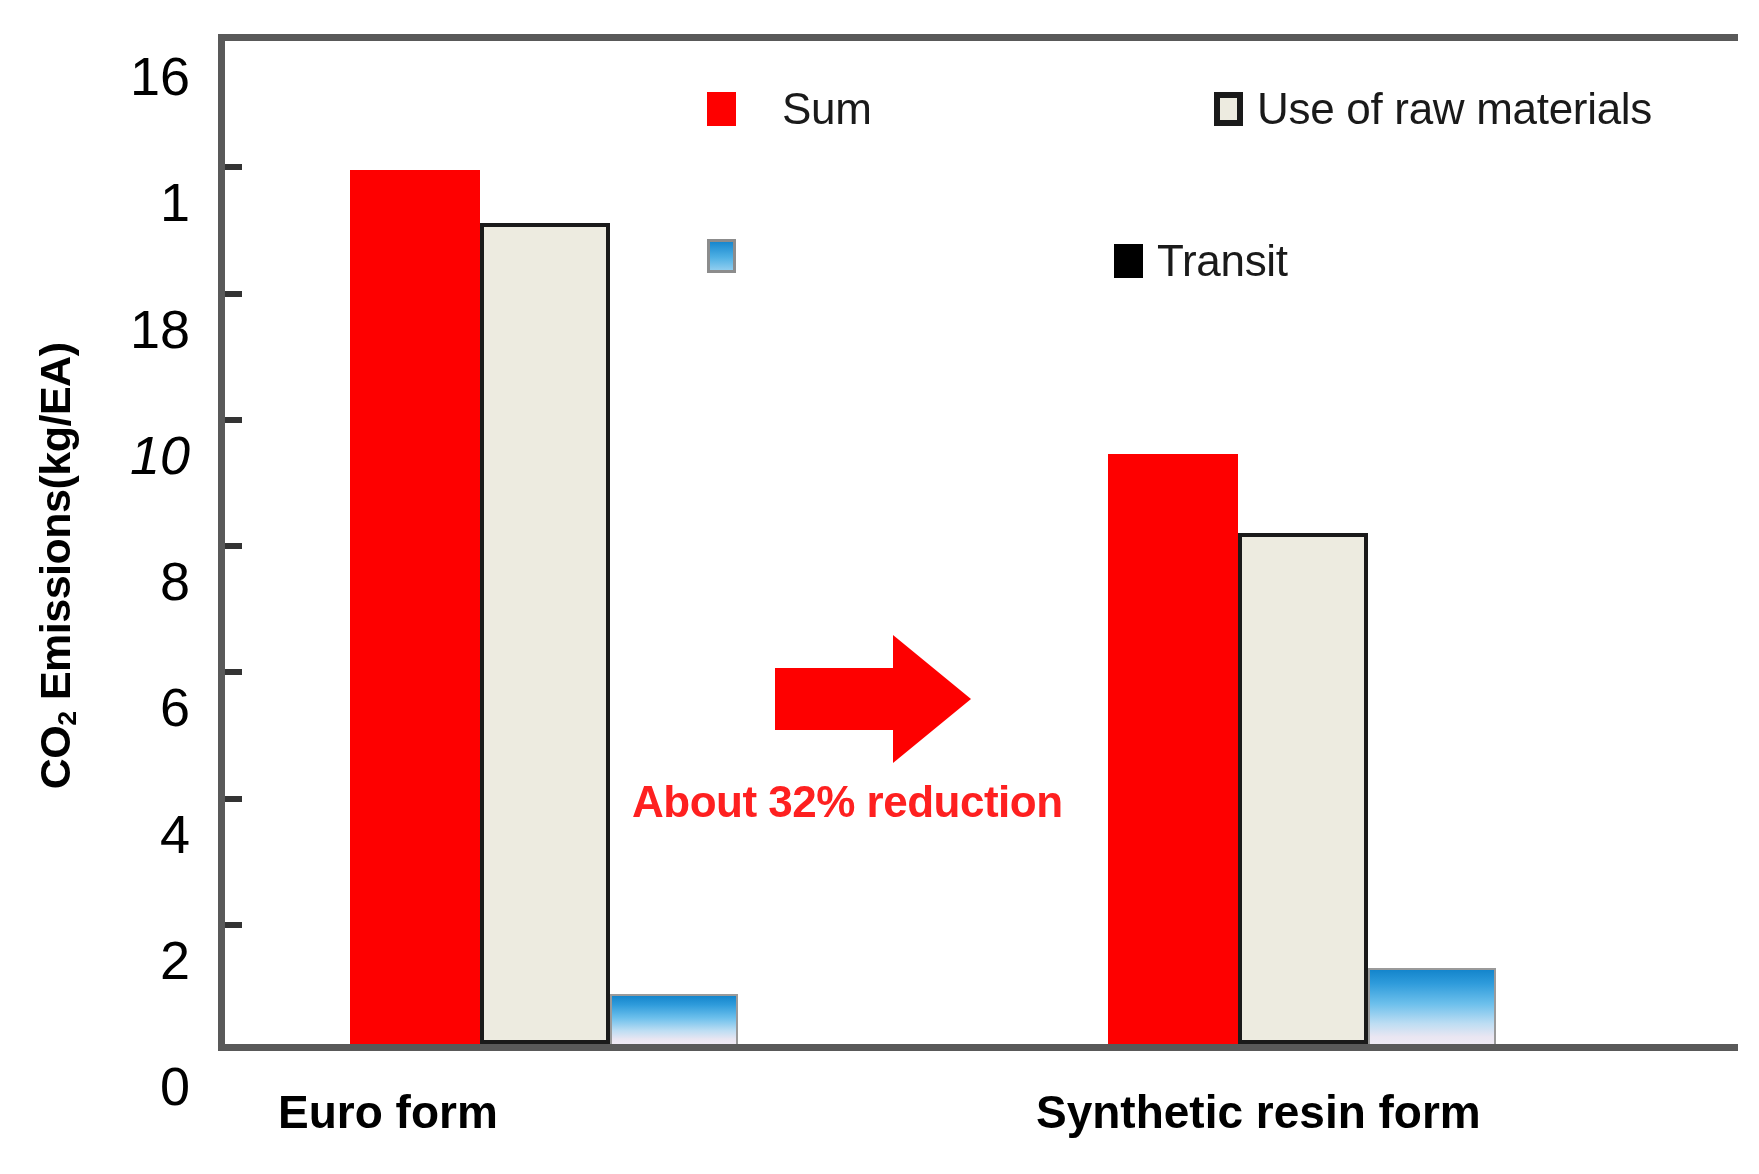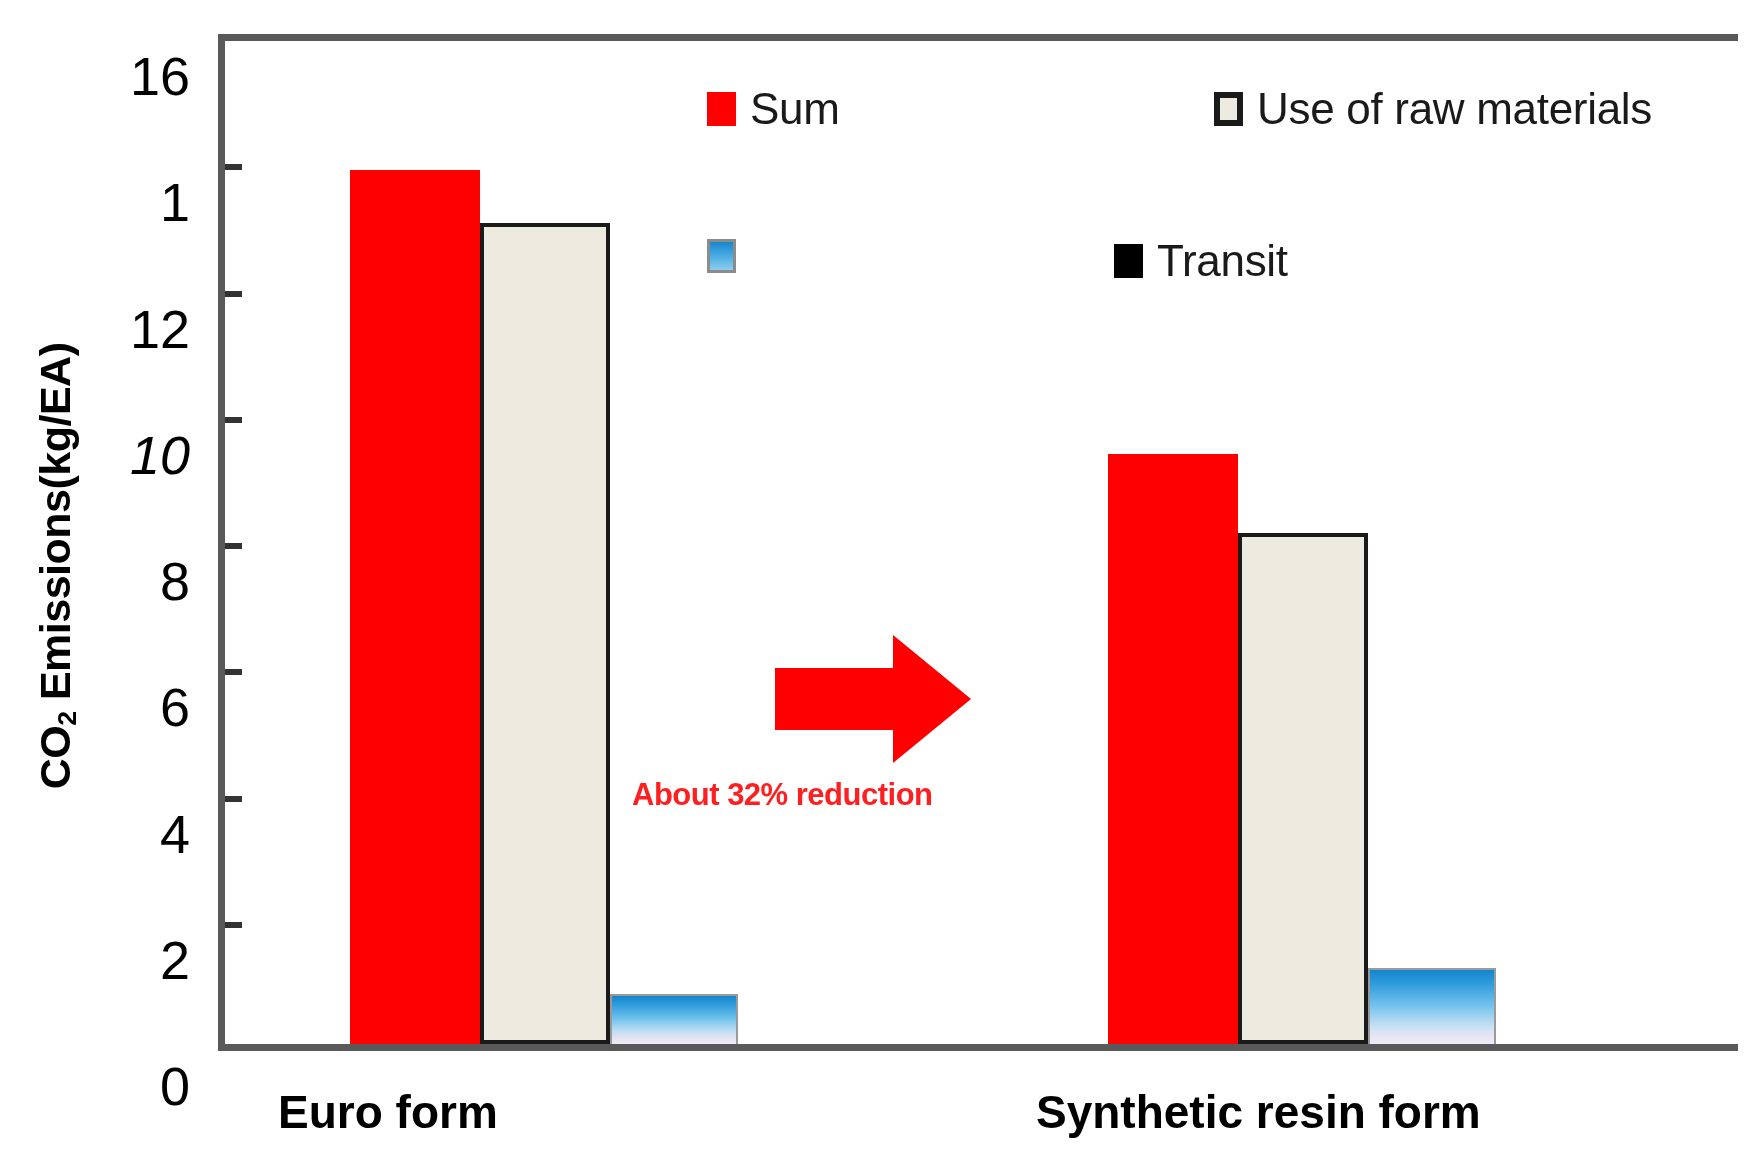--- a/index.html
+++ b/index.html
@@ -136,21 +136,21 @@
     position: absolute;
     left: 768px;
     top: 628px;
     width: 196px;
     height: 128px;
   }
   #reduction-text {
     position: absolute;
     left: 625px;
     top: 770px;
-    font-size: 31px;
+    font-size: 44px;
     font-weight: bold;
     color: #FE2020;
     white-space: nowrap;
     letter-spacing: -0.5px;
   }
 
   
   .category-label {
     position: absolute;
     top: 1085px;
@@ -169,21 +169,21 @@
     <span>CO</span><sub>2</sub><span> Emissions(kg/EA)</span>
   </div>
 
   <div id="ytick-labels">
       <div class="ytick-label" style="top: 1023px;">0</div>
       <div class="ytick-label" style="top: 896.75px;">2</div>
       <div class="ytick-label" style="top: 770.5px;">4</div>
       <div class="ytick-label" style="top: 644.25px;">6</div>
       <div class="ytick-label" style="top: 518px;">8</div>
       <div class="ytick-label" style="top: 391.75px; font-style: italic;">10</div>
-      <div class="ytick-label" style="top: 265.5px;">12</div>
+      <div class="ytick-label" style="top: 265.5px;">18</div>
       <div class="ytick-label" style="top: 139.25px;">1</div>
       <div class="ytick-label" style="top: 13px;">16</div>
     </div>
 
   <div id="plot-area">
 
     <div id="ytick-marks">
         <div class="ytick-mark" style="top: 880.75px;"></div>
         <div class="ytick-mark" style="top: 754.5px;"></div>
         <div class="ytick-mark" style="top: 628.25px;"></div>
@@ -196,21 +196,21 @@
     <div class="bar bar-sum" style="left: 125px; width: 130px; height: 874.281px;"></div>
     <div class="bar bar-raw" style="left: 255px; width: 130px; height: 820.625px;"></div>
     <div class="bar bar-equip" style="left: 385px; width: 128px; height: 50.5px;"></div>
 
     <div class="bar bar-sum" style="left: 883px; width: 130px; height: 590.219px;"></div>
     <div class="bar bar-raw" style="left: 1013px; width: 130px; height: 511.312px;"></div>
     <div class="bar bar-equip" style="left: 1143px; width: 128px; height: 75.75px;"></div>
 
     <div id="legend" style="left:482px; top:46px;">
 
-      <div class="legend-item" style="left:0px; top:0px;">
+      <div class="legend-item" style="left:0px; top:0px;gap:32px;">
         <span class="legend-swatch sw-sum"></span>
         <span class="legend-label">Sum</span>
       </div>
 
       <div class="legend-item" style="left:507px; top:0px;">
         <span class="legend-swatch sw-raw"></span>
         <span class="legend-label">Use of raw materials</span>
       </div>
 
       <div class="legend-item" style="left:0px; top:152px;">

